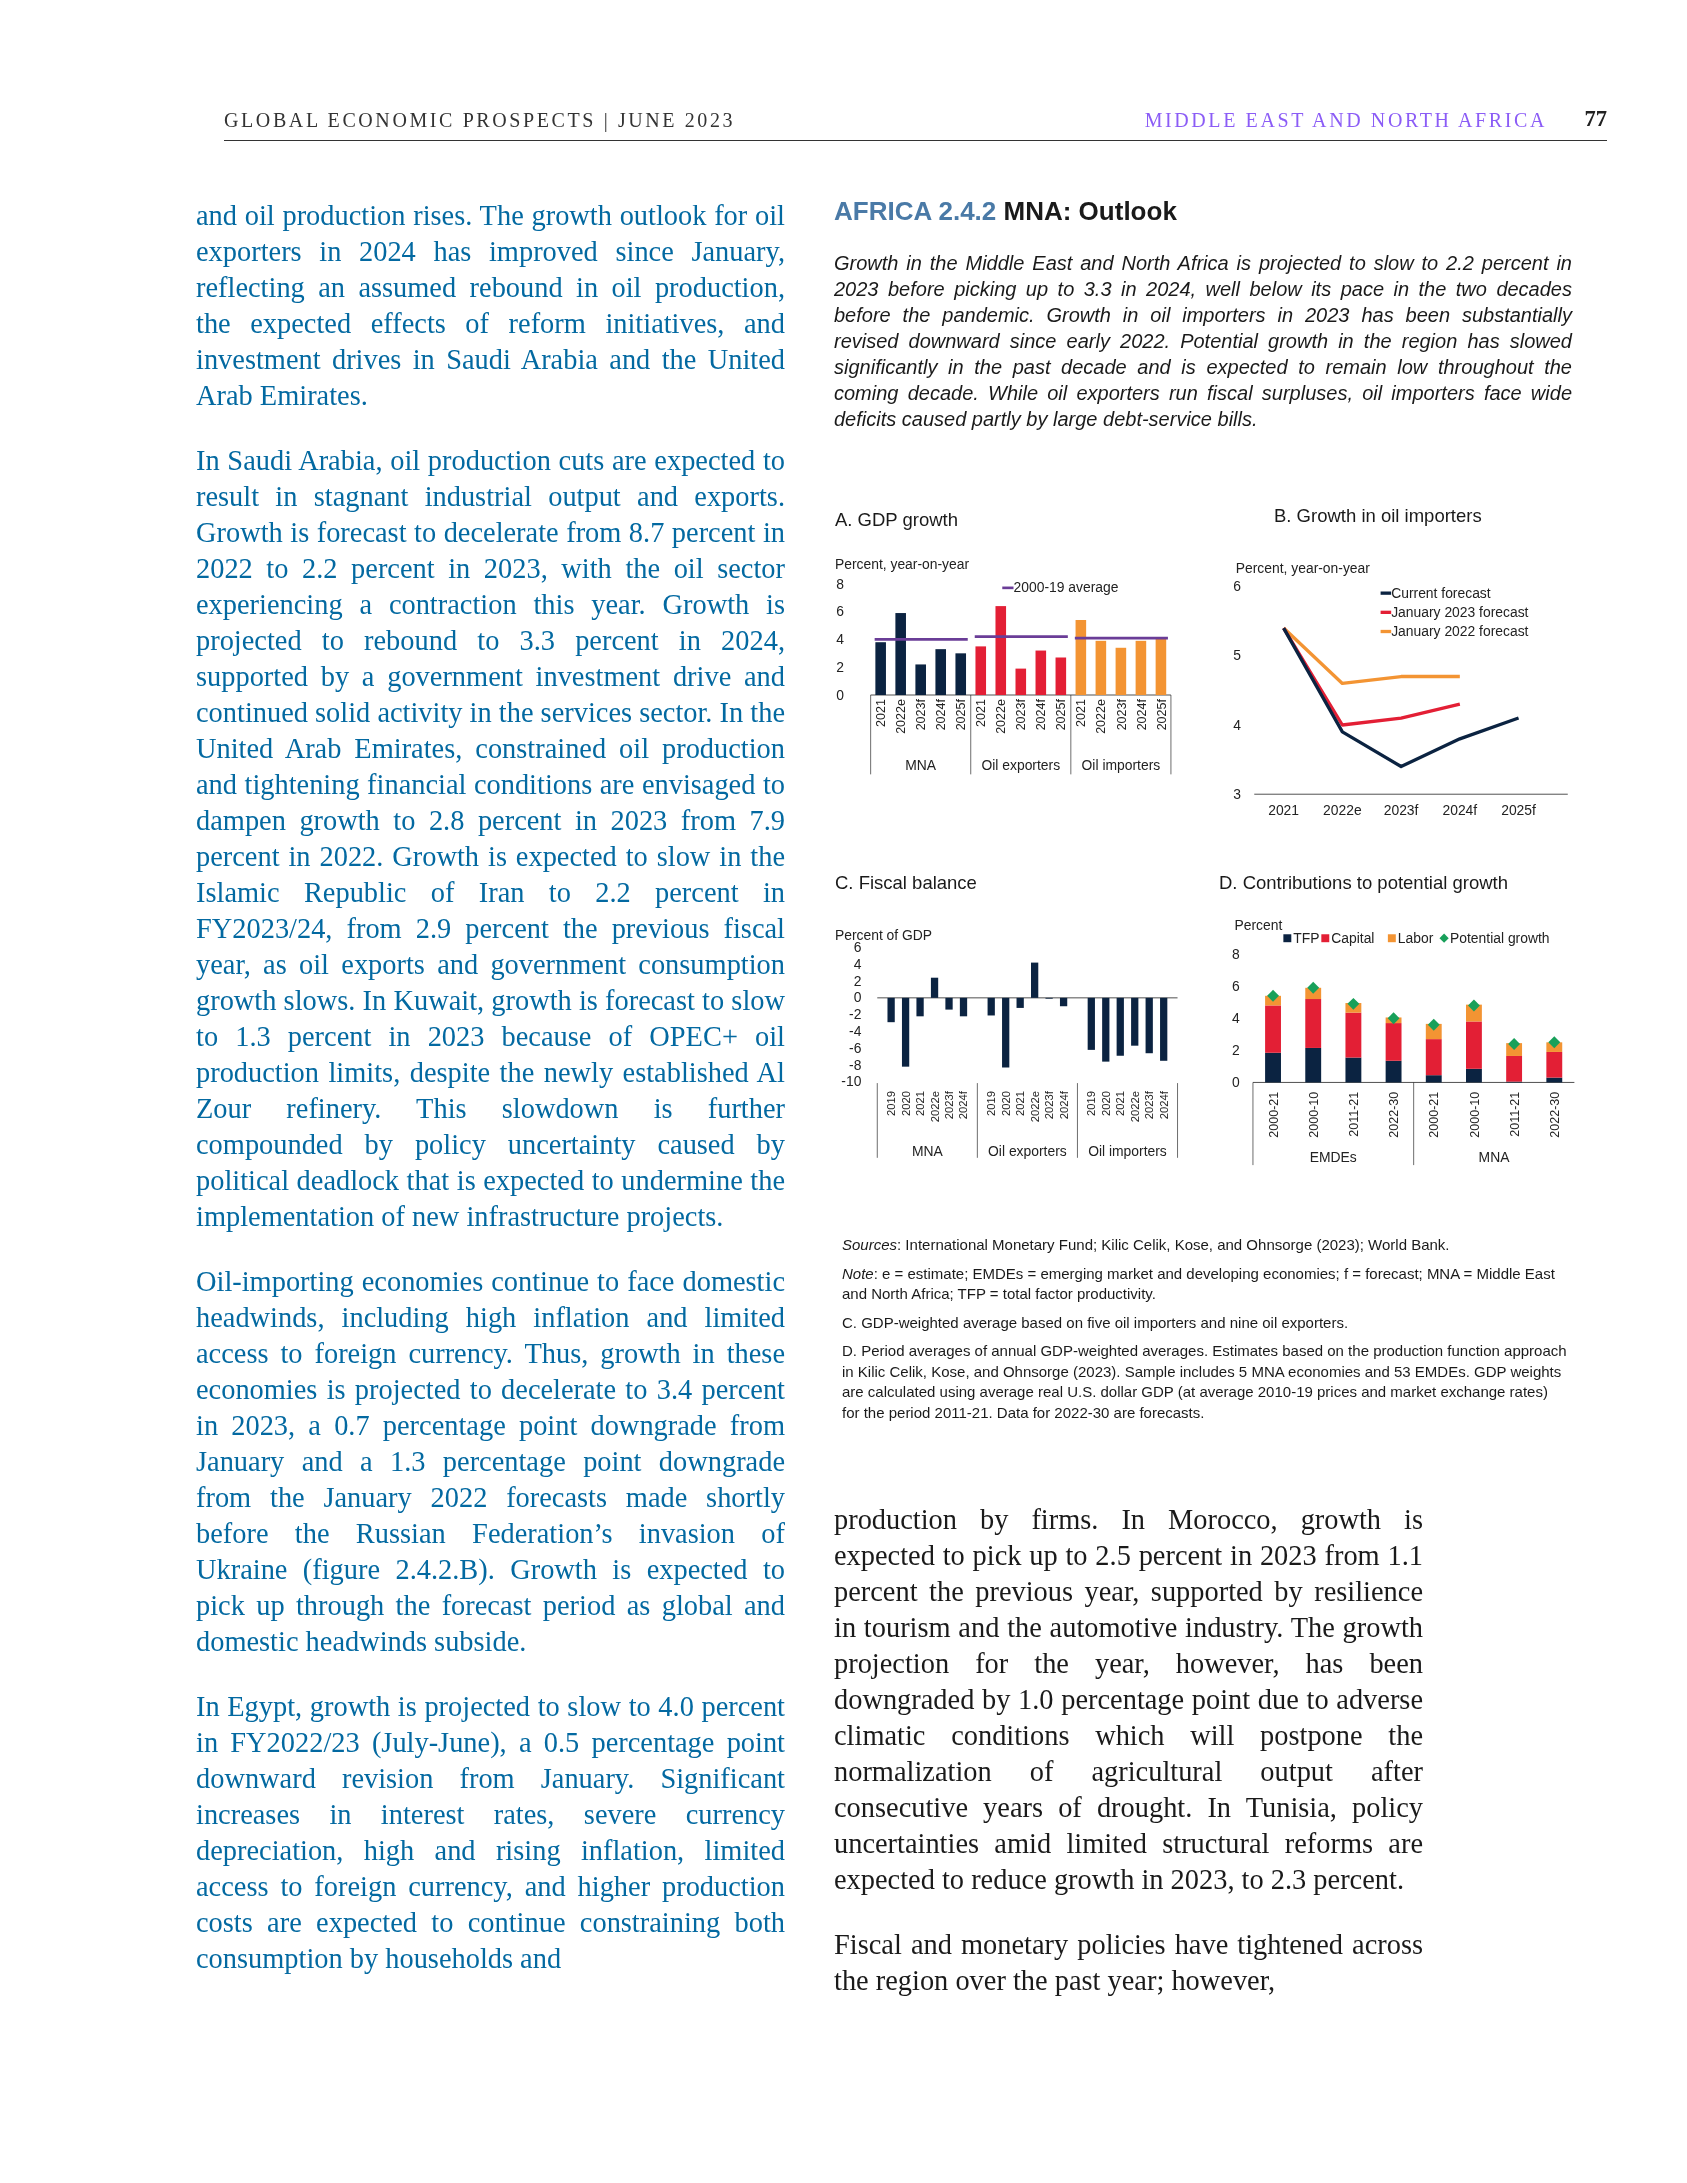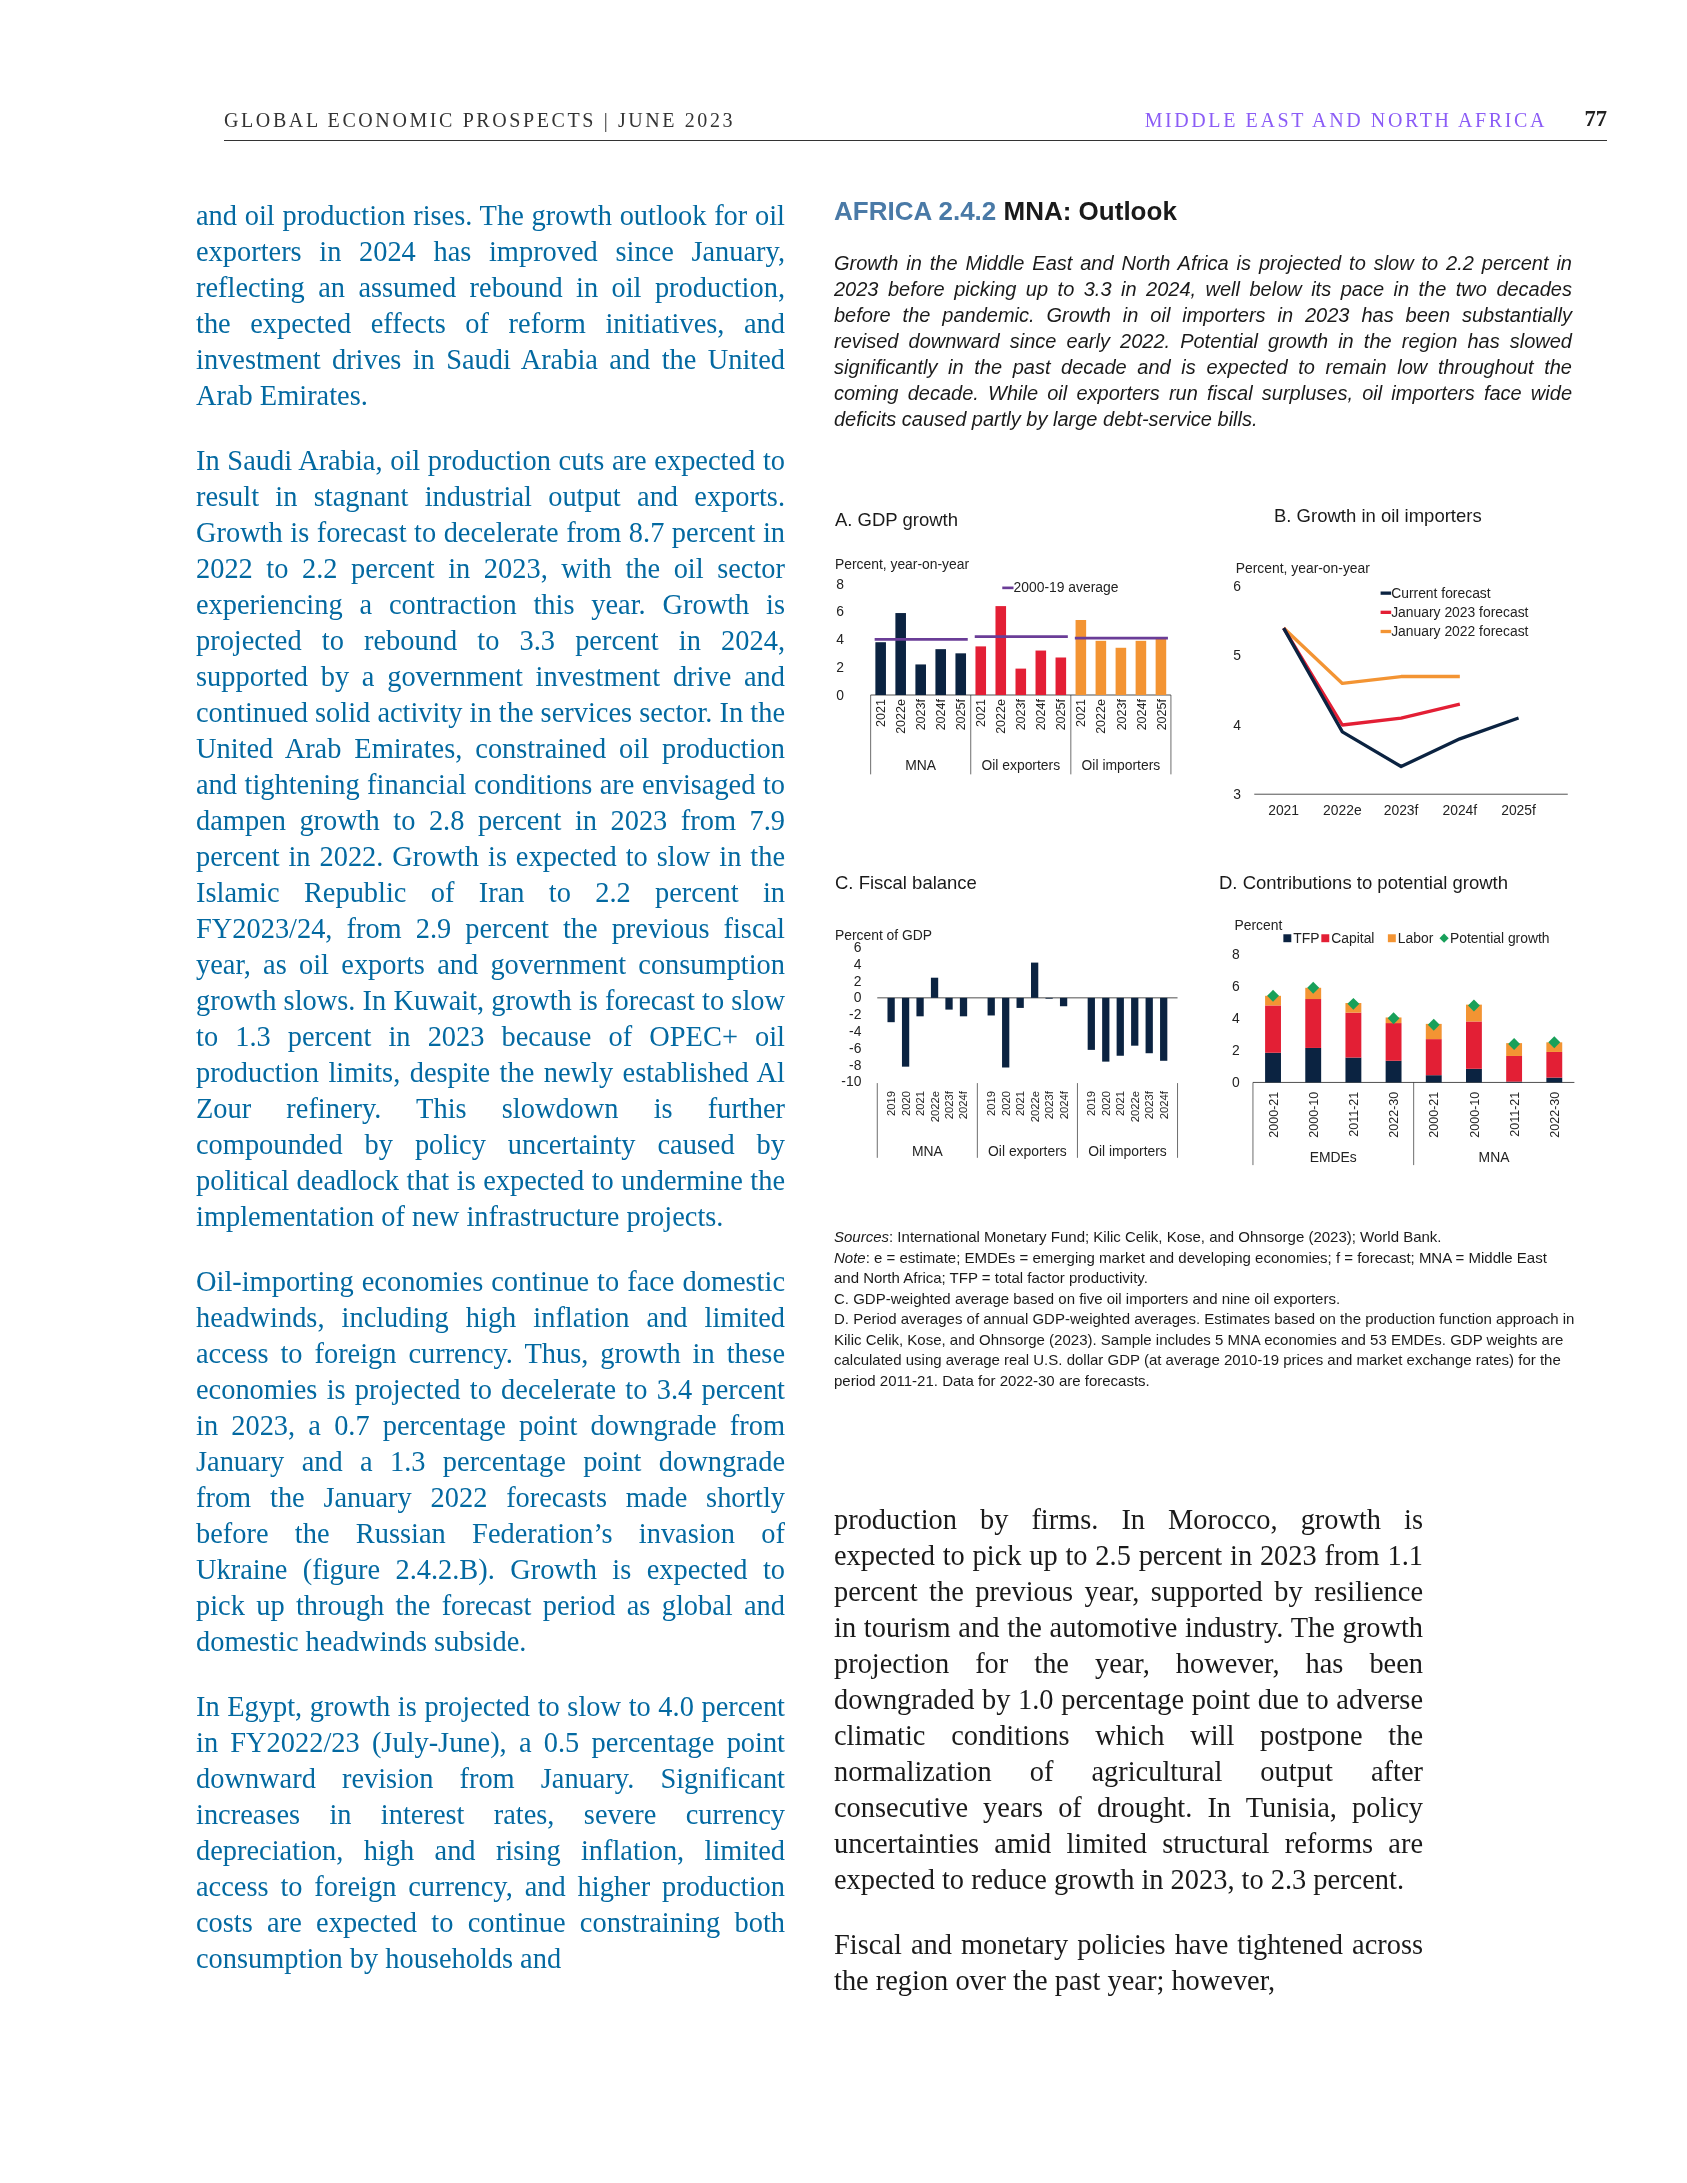--- a/index.html
+++ b/index.html
@@ -10,21 +10,21 @@
   .header .page { position:absolute; right:0; top:0; font-size:22.5px; font-weight:bold; color:#222; }
   .leftcol { position:absolute; left:196px; top:198px; width:589px; font-family:Liberation Serif, serif; font-size:28.4px; line-height:36px; text-align:justify; color:#0369a1; }
   .leftcol p { margin:0 0 29px 0; }
   .rightcol-text { position:absolute; left:834px; top:1502px; width:589px; font-family:"Liberation Serif", serif; font-size:28.4px; line-height:36px; text-align:justify; }
   .rightcol-text p { margin:0 0 29px 0; }
   .fig-title { position:absolute; left:834px; top:196px; font-family:"Liberation Sans", sans-serif; font-size:26px; font-weight:bold; }
   .fig-title .num { color:#4a7aa7; }
   .fig-sub { position:absolute; left:834px; top:250px; width:738px; font-family:"Liberation Sans", sans-serif; font-size:20px; font-style:italic; line-height:26px; text-align:justify; }
   .panel-title { position:absolute; font-family:"Liberation Sans", sans-serif; font-weight:normal; font-size:18.5px; }
   .notes { position:absolute; left:834px; top:1227px; width:741px; font-family:"Liberation Sans", sans-serif; font-size:15px; line-height:20.5px; }
-  .notes div { margin:0; }
+  .notes div { margin:8px; }
   .chart { position:absolute; }
   svg text { font-family:"Liberation Sans", sans-serif; }
 </style>
 </head>
 <body>
 
 <div class="header">
   <span class="left">GLOBAL ECONOMIC PROSPECTS | JUNE 2023</span>
   <span class="right">MIDDLE EAST AND NORTH AFRICA</span>
   <span class="page">77</span>

